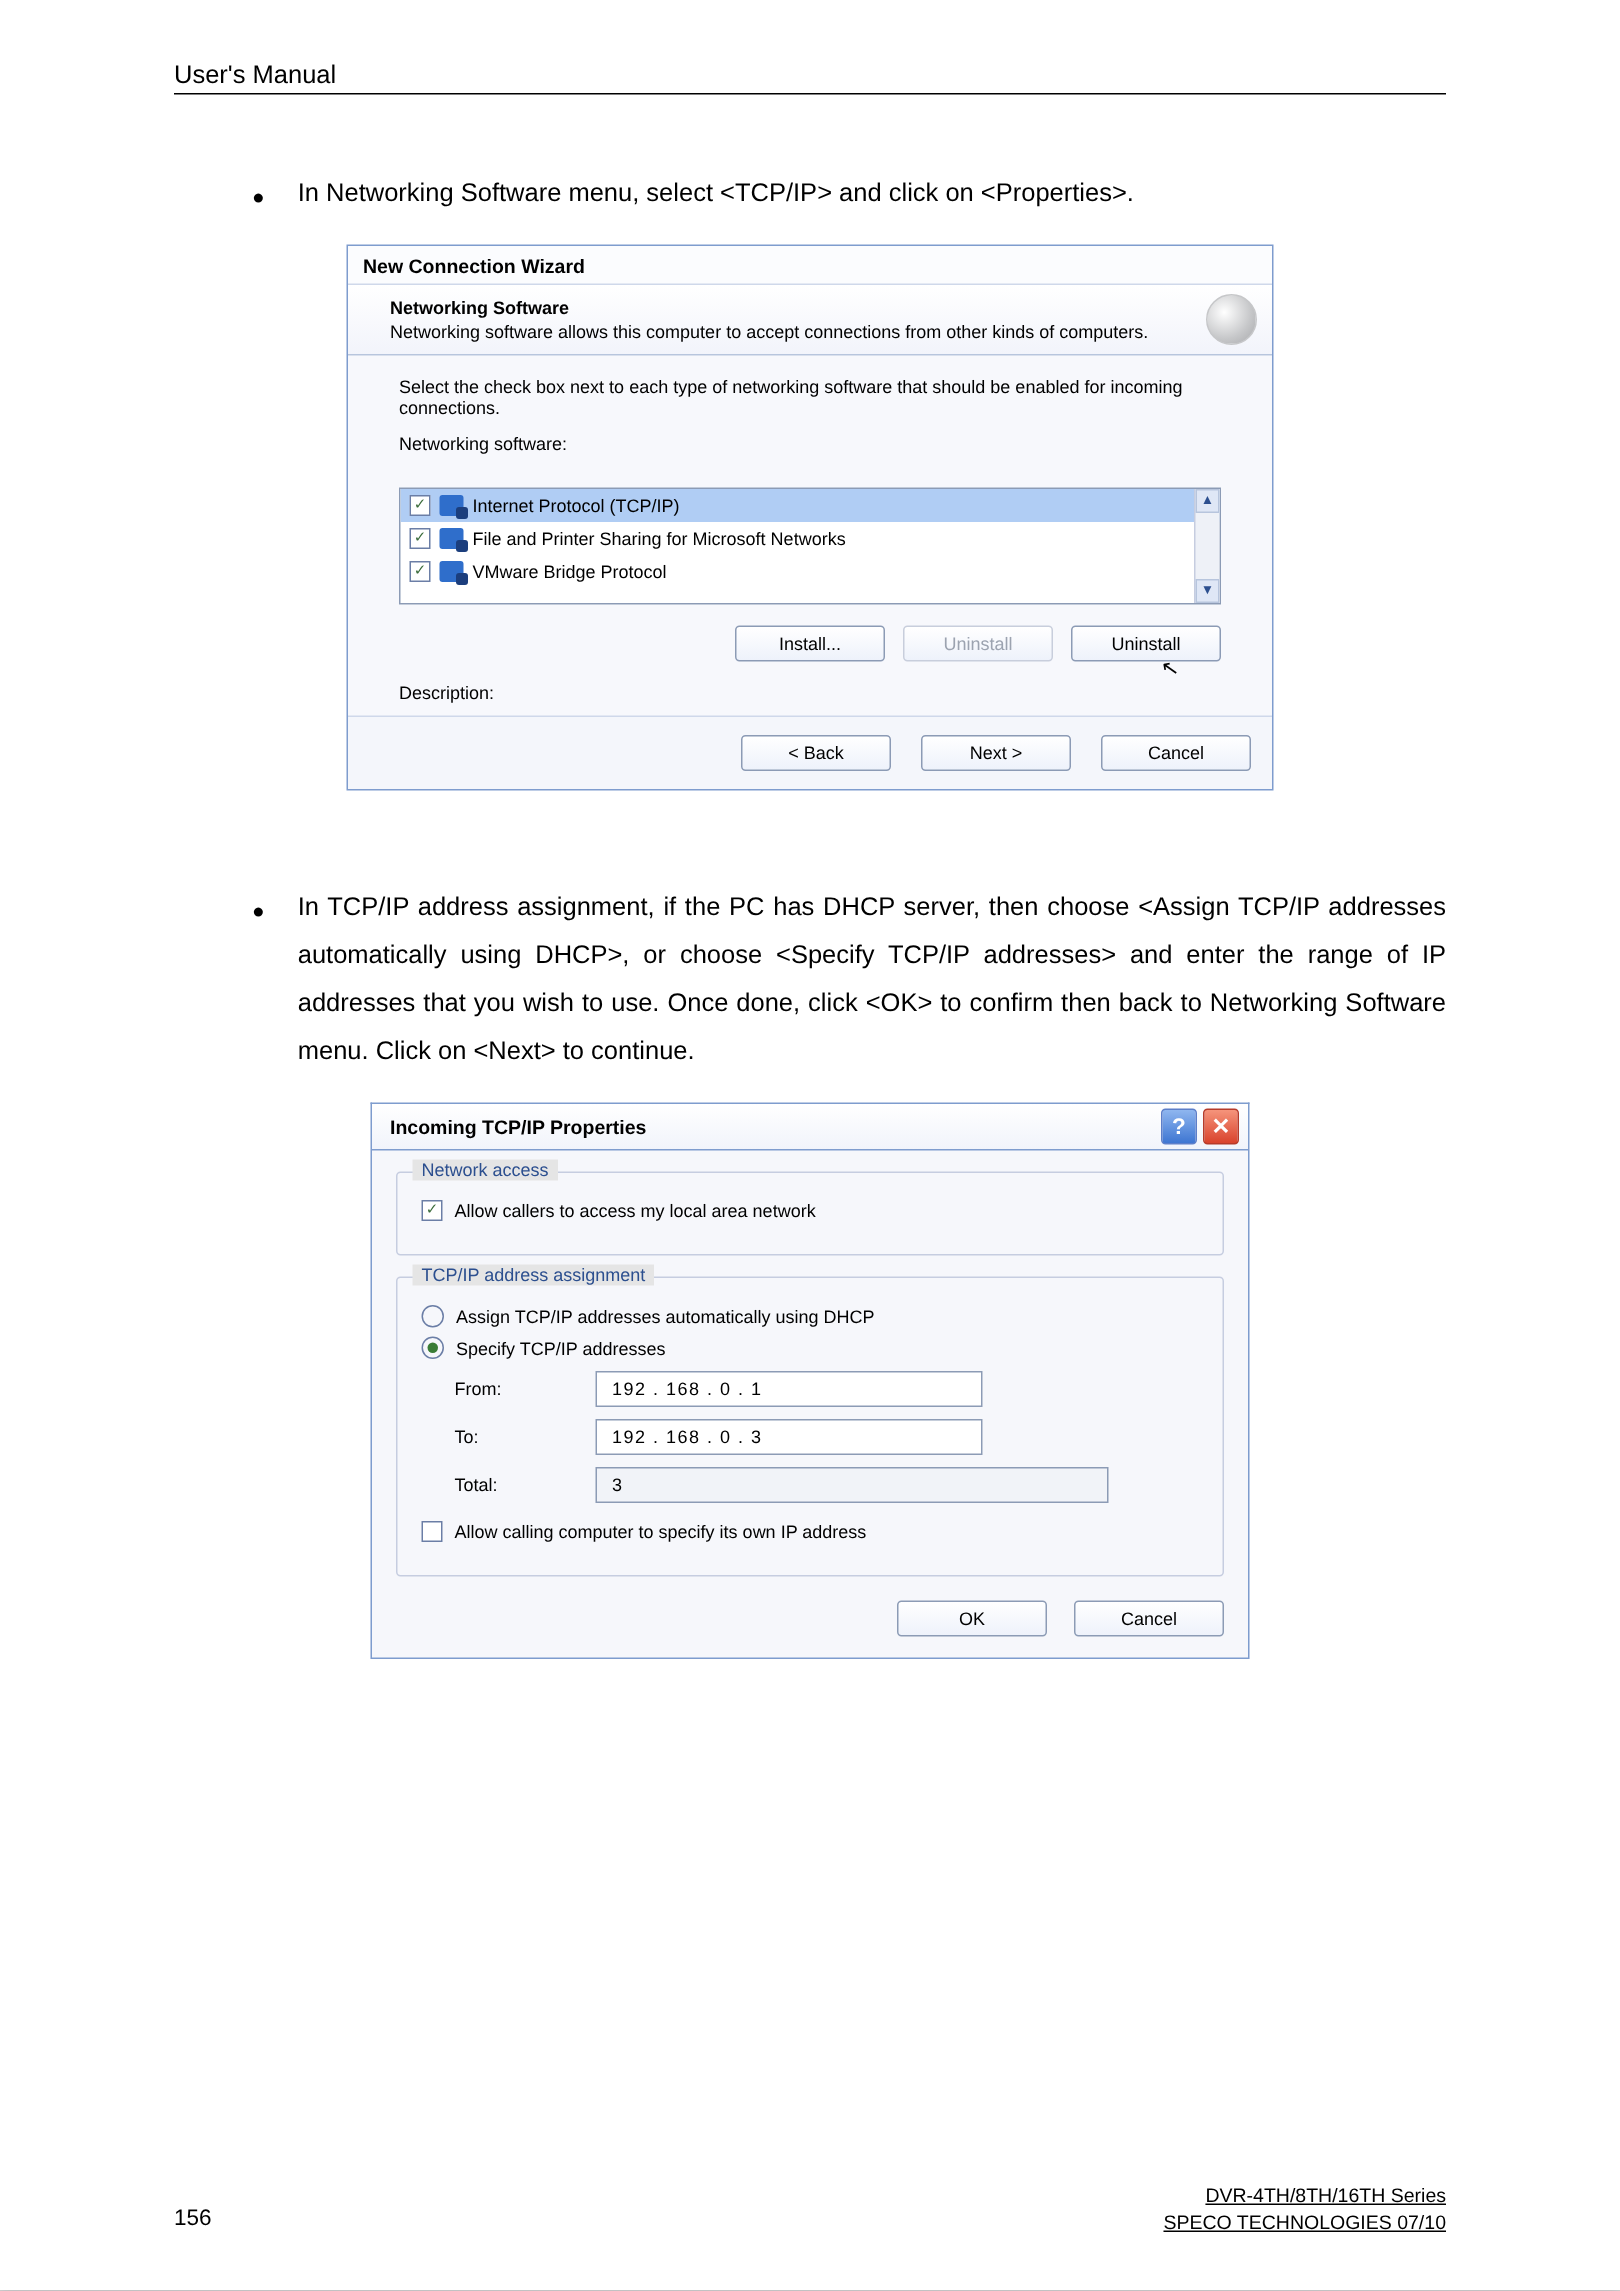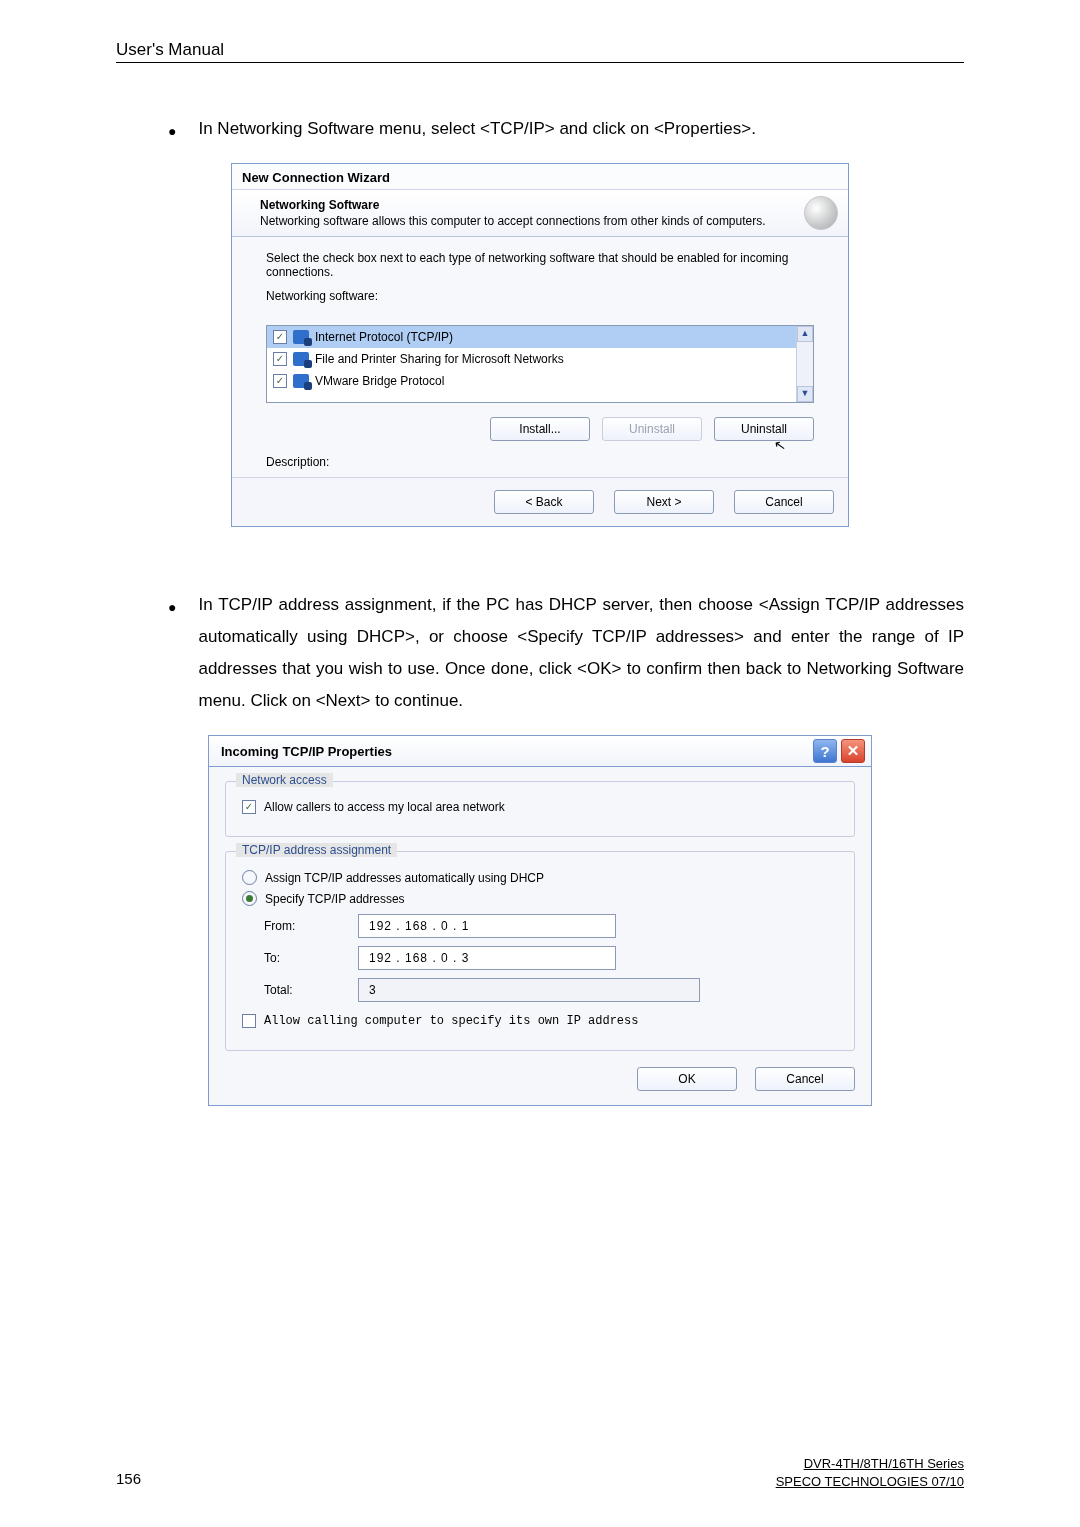--- a/index.html
+++ b/index.html
@@ -159,21 +159,21 @@
     border-top: 1px solid #cfd8ea;
     padding: 12px 14px;
     display: flex;
     justify-content: flex-end;
     gap: 20px;
     background: #f4f6fb;
   }
 
   .img-props {
     margin: 18px auto 0 auto;
-    width: 664px;
+    width: 586px;
   }
   .props-title {
     display: flex;
     align-items: center;
     background: linear-gradient(#fff,#f1f4fb);
     border: 1px solid #7e9cce;
     border-bottom: none;
     height: 30px;
     padding: 0 6px 0 12px;
     font-weight: bold;
@@ -359,21 +359,21 @@
             <span class="ip-box">192  .  168  .    0   .    1</span>
           </div>
           <div class="ip-row">
             <span class="lbl">To:</span>
             <span class="ip-box">192  .  168  .    0   .    3</span>
           </div>
           <div class="ip-row">
             <span class="lbl">Total:</span>
             <span class="ip-box ro">3</span>
           </div>
-          <div class="chk-line" style="margin-top:12px;font-family:Liberation Mono, monospace;">
+          <div class="chk-line" style="margin-top:12px;">
             <span class="chk" style="color:transparent">✓</span>
             <span>Allow calling computer to specify its own IP address</span>
           </div>
         </div>
         <div class="props-btns">
           <button class="win-btn">OK</button>
           <button class="win-btn">Cancel</button>
         </div>
       </div>
     </div>

